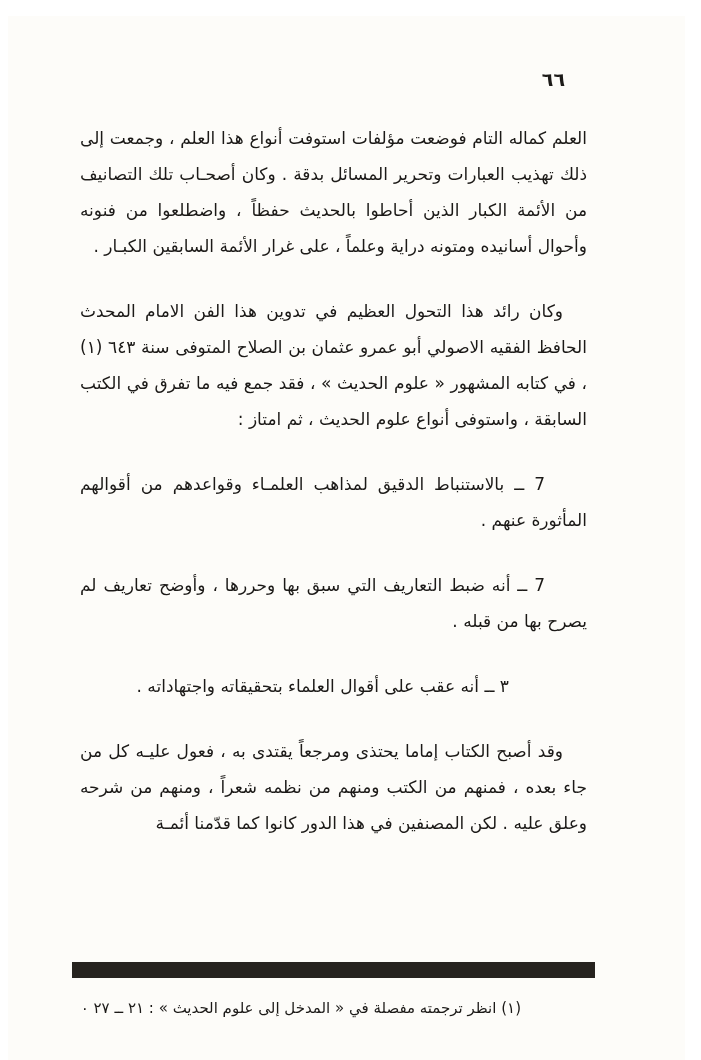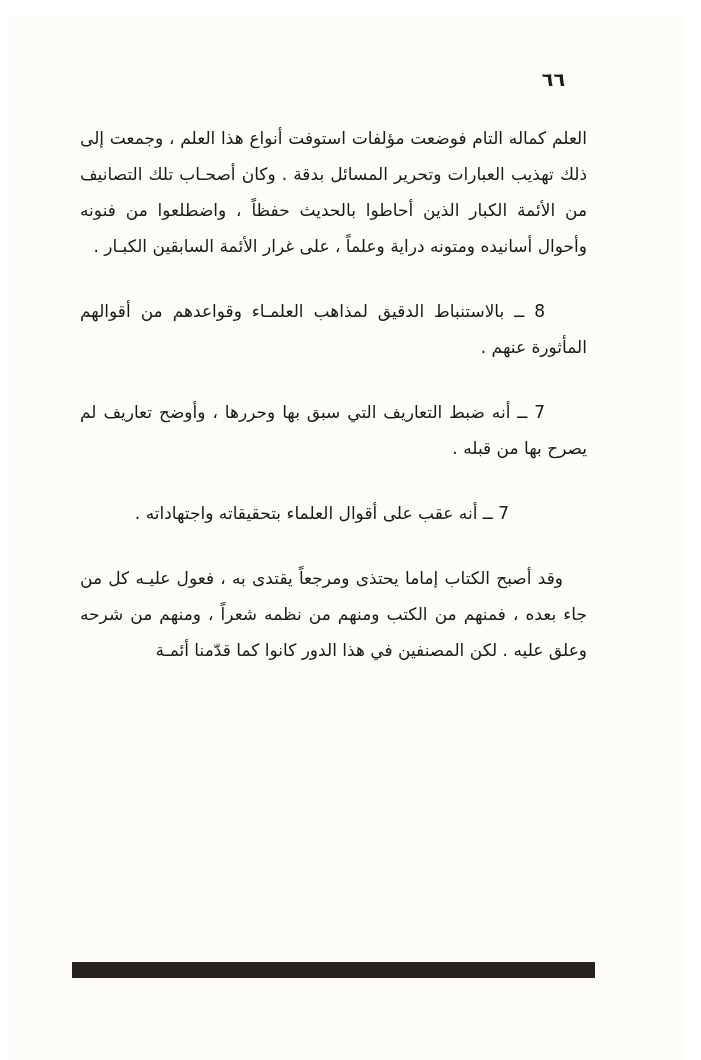--- a/index.html
+++ b/index.html
@@ -84,29 +84,31 @@
 <div class="page">
 
   <div class="page-number">٦٦</div>
 
   <div class="margin-mark"></div>
 
   <div class="text-block">
 
     <p class="para first">العلم كماله التام فوضعت مؤلفات استوفت أنواع هذا العلم ، وجمعت إلى ذلك تهذيب العبارات وتحرير المسائل بدقة . وكان أصحـاب تلك التصانيف من الأئمة الكبار الذين أحاطوا بالحديث حفظاً ، واضطلعوا من فنونه وأحوال أسانيده ومتونه دراية وعلماً ، على غرار الأئمة السابقين الكبـار .</p>
 
+    <p class="para">وكان رائد هذا التحول العظيم في تدوين هذا الفن الامام المحدث الحافظ الفقيه الاصولي أبو عمرو عثمان بن الصلاح المتوفى سنة ٦٤٣ (١) ، في كتابه المشهور « علوم الحديث » ، فقد جمع فيه ما تفرق في الكتب السابقة ، واستوفى أنواع علوم الحديث ، ثم امتاز :</p>
 
-    <p class="list-item">8 ــ بالاستنباط الدقيق لمذاهب العلمـاء وقواعدهم من أقوالهم المأثورة عنهم .</p>
+    <p class="list-item">7 ــ بالاستنباط الدقيق لمذاهب العلمـاء وقواعدهم من أقوالهم المأثورة عنهم .</p>
 
     <p class="list-item">7 ــ أنه ضبط التعاريف التي سبق بها وحررها ، وأوضح تعاريف لم يصرح بها من قبله .</p>
 
-    <p class="list-item deep">7 ــ أنه عقب على أقوال العلماء بتحقيقاته واجتهاداته .</p>
+    <p class="list-item deep">٣ ــ أنه عقب على أقوال العلماء بتحقيقاته واجتهاداته .</p>
 
 
     <p class="para">وقد أصبح الكتاب إماما يحتذى ومرجعاً يقتدى به ، فعول عليـه كل من جاء بعده ، فمنهم من الكتب ومنهم من نظمه شعراً ، ومنهم من شرحه وعلق عليه . لكن المصنفين في هذا الدور كانوا كما قدّمنا أئمـة</p>
 
   </div>
 
   <div class="footnote-area">
     <div class="footnote-rule"></div>
+    <p class="footnote-text">(١) انظر ترجمته مفصلة في « المدخل إلى علوم الحديث » : ٢١ ــ ٢٧ ٠</p>
   </div>
 
 </div>
 
 </body></html>

